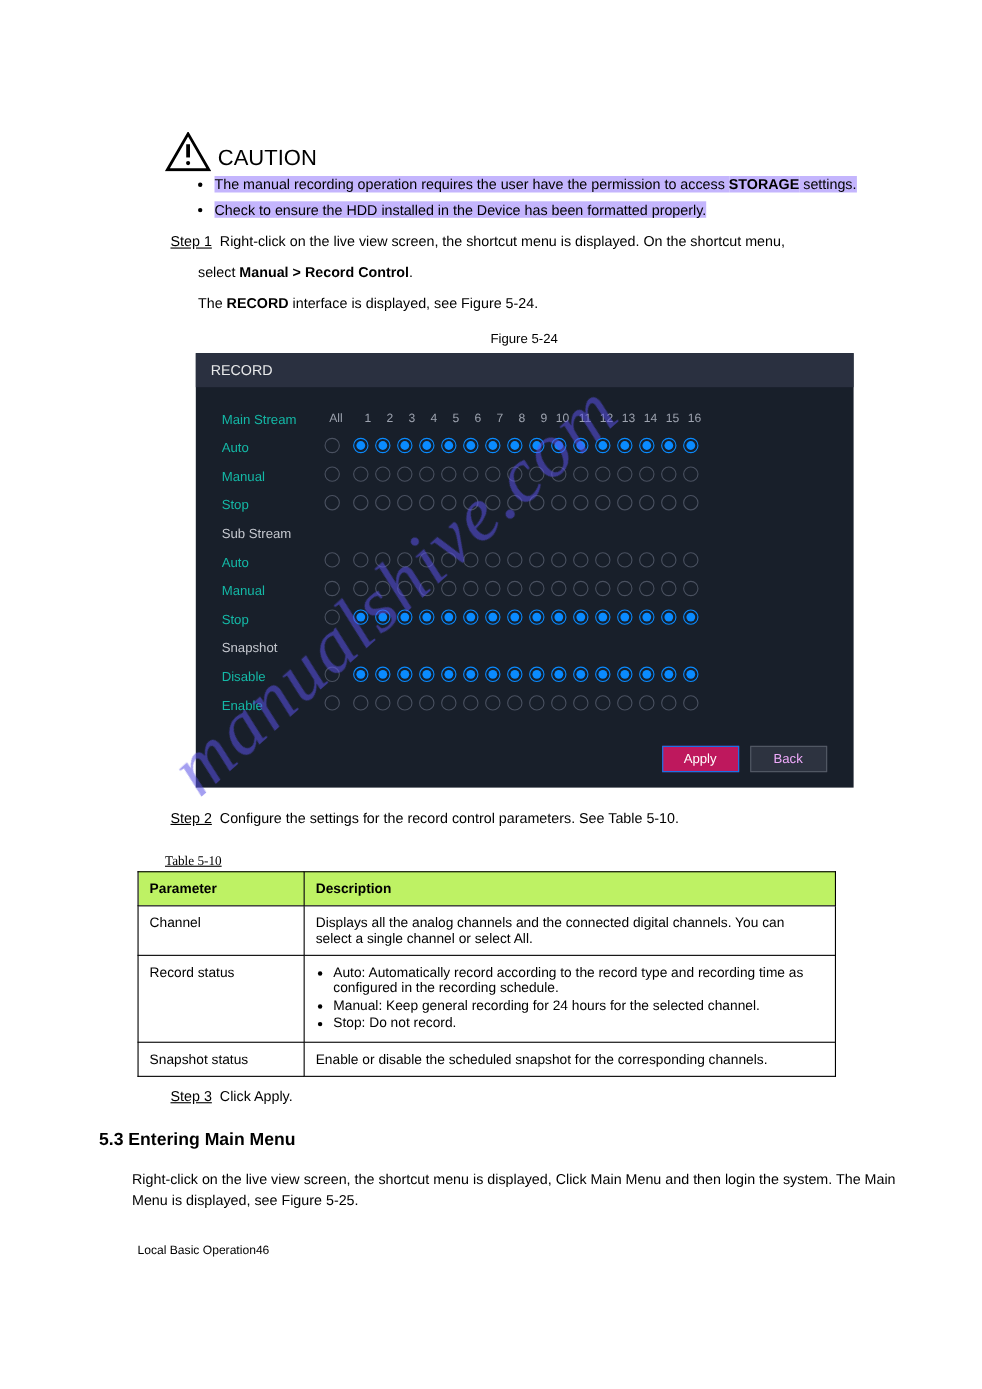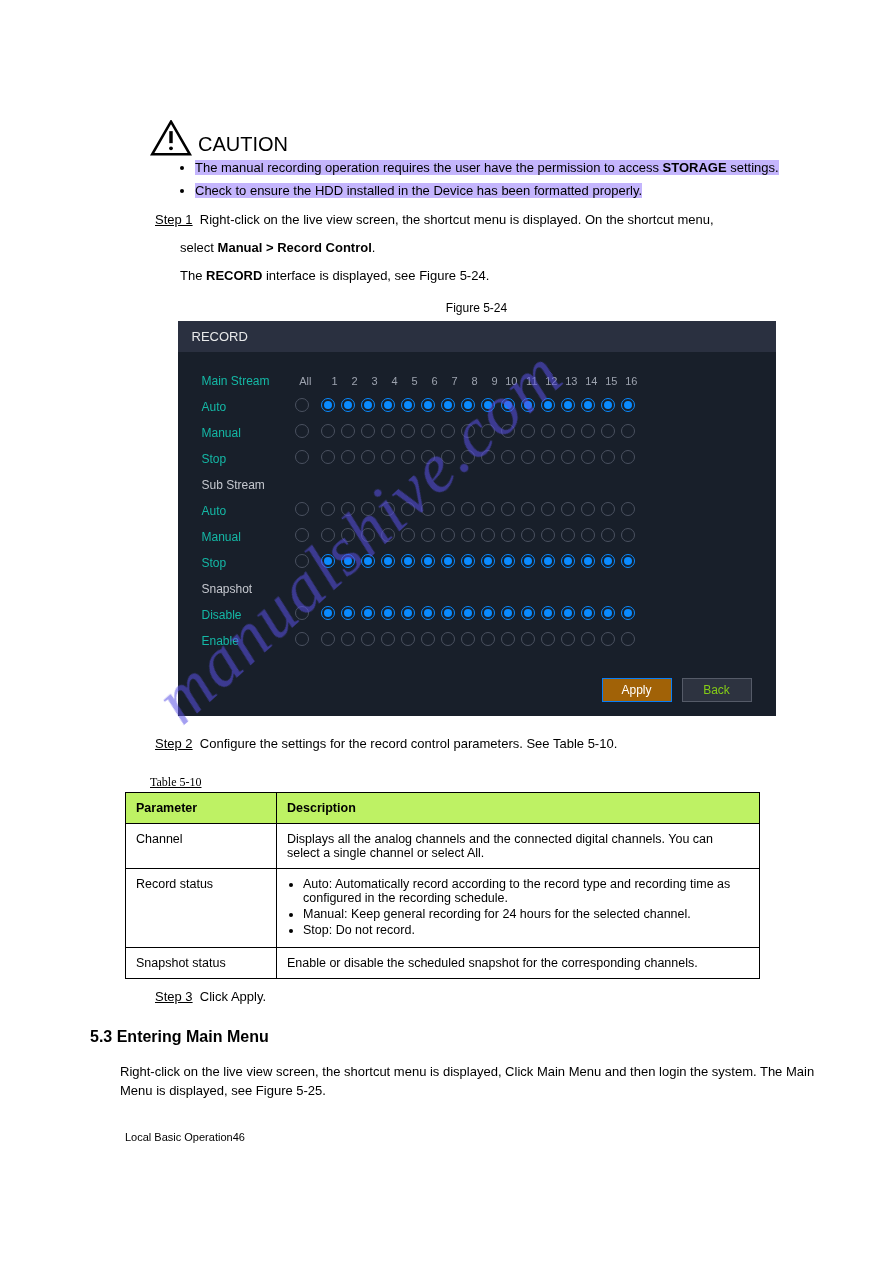--- a/index.html
+++ b/index.html
@@ -127,25 +127,25 @@
     justify-content: flex-end;
     gap: 10px;
     padding: 14px 24px 14px 0;
   }
   .btn {
     padding: 4px 0;
     width: 68px;
     text-align: center;
     font-size: 12px;
     cursor: pointer;
-    color: #84cc16;
+    color: #f0abfc;
     border: 1px solid #555b68;
     background: #2d3340;
   }
-  .btn.apply { background: #a16207; border-color: #0a7df5; color: #fff; }
+  .btn.apply { background: #be185d; border-color: #0a7df5; color: #fff; }
 
   
   .params-caption { font-size: 12px; margin: 24px 0 2px 30px; }
   .params-caption u { text-decoration: underline; font-family: Liberation Serif, serif; }
   table.params {
     border-collapse: collapse;
     width: 635px;
     margin-left: 5px;
     font-size: 12.5px;
   }

